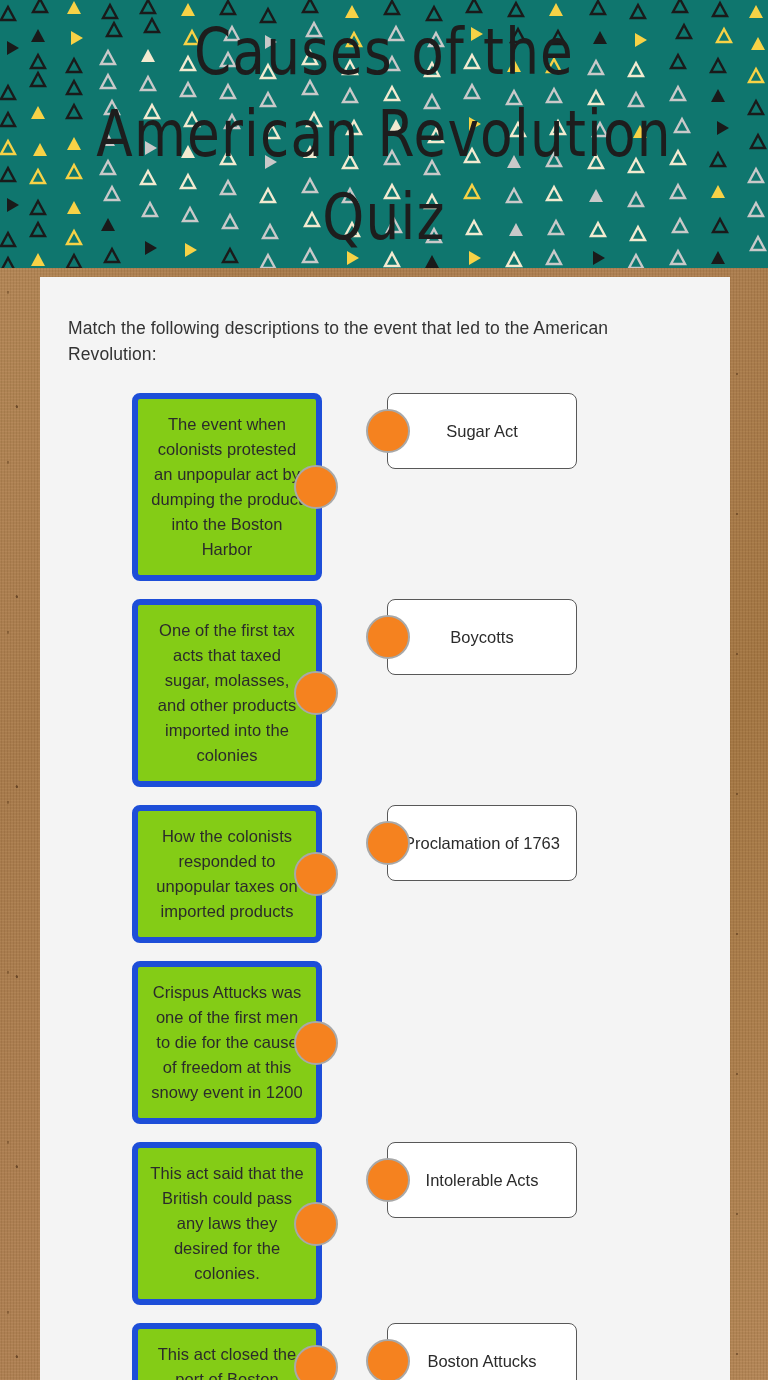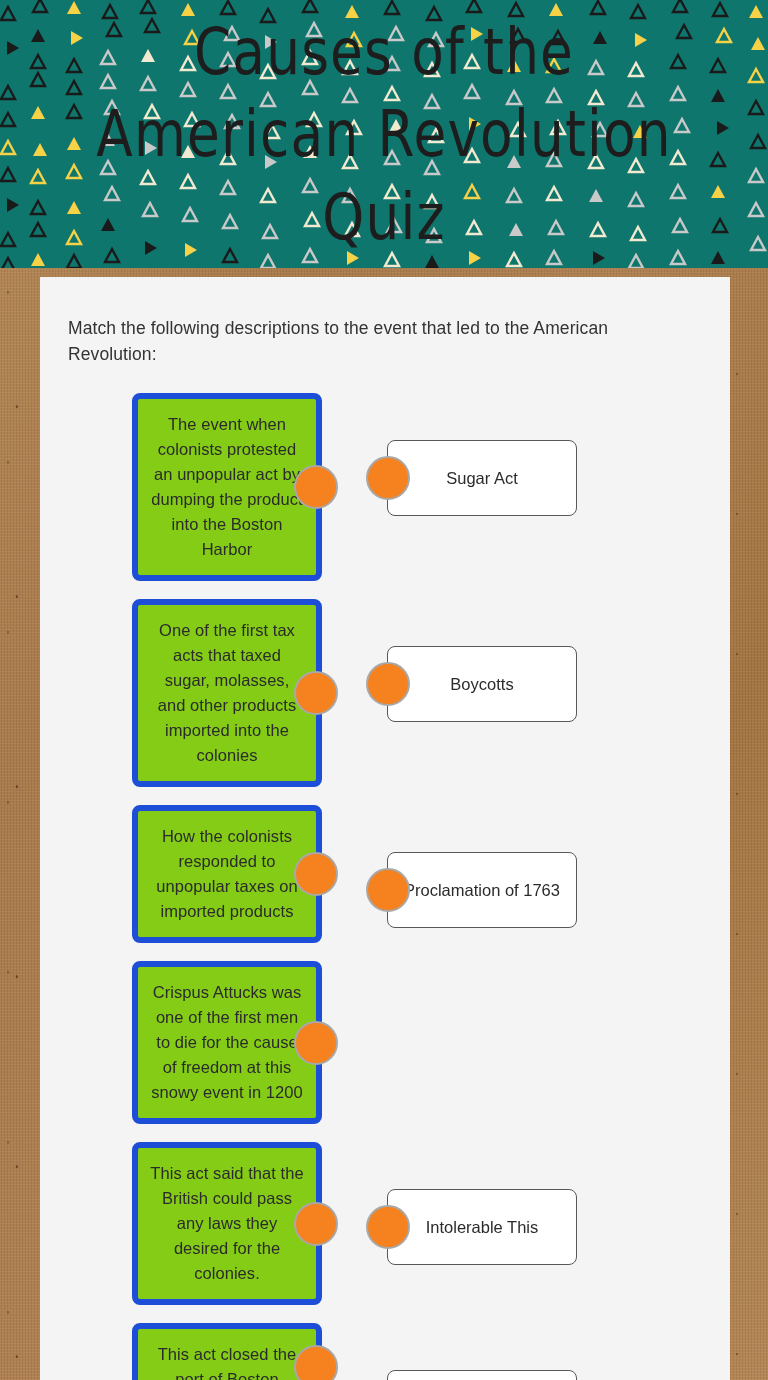--- a/index.html
+++ b/index.html
@@ -150,21 +150,20 @@
     border: 1px solid #585858;
     border-radius: 8px;
     padding: 10px 8px;
     display: flex;
     align-items: center;
     justify-content: center;
     text-align: left;
     font-size: 16.5px;
     line-height: 25px;
     color: #2b2b2b;
-    margin-top: 47px;
   }
 
   
   .dot {
     position: absolute;
     width: 44px;
     height: 44px;
     border-radius: 50%;
     background: #f5821f;
     border: 2px solid #a8a8a8;
@@ -476,21 +475,21 @@
 
     <div class="match-row">
       <div class="prompt-col">
         <div class="prompt-card">
           <span>This act said that the British could pass any laws they desired for the colonies.</span>
           <span class="dot dot-left"></span>
         </div>
       </div>
       <div class="answer-col">
         <div class="answer-card">
-          <span>Intolerable This</span>
+          <span>Intolerable Acts</span>
           <span class="dot dot-right"></span>
         </div>
       </div>
     </div>
 
     <div class="match-row">
       <div class="prompt-col">
         <div class="prompt-card">
           <span>This act closed the port of Boston</span>
           <span class="dot dot-left"></span>

